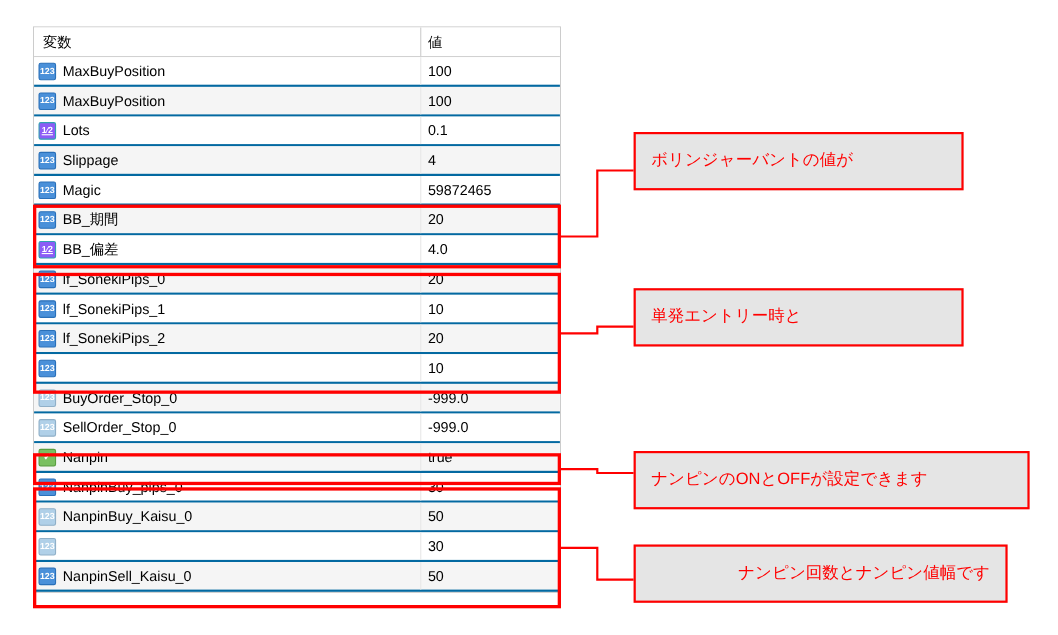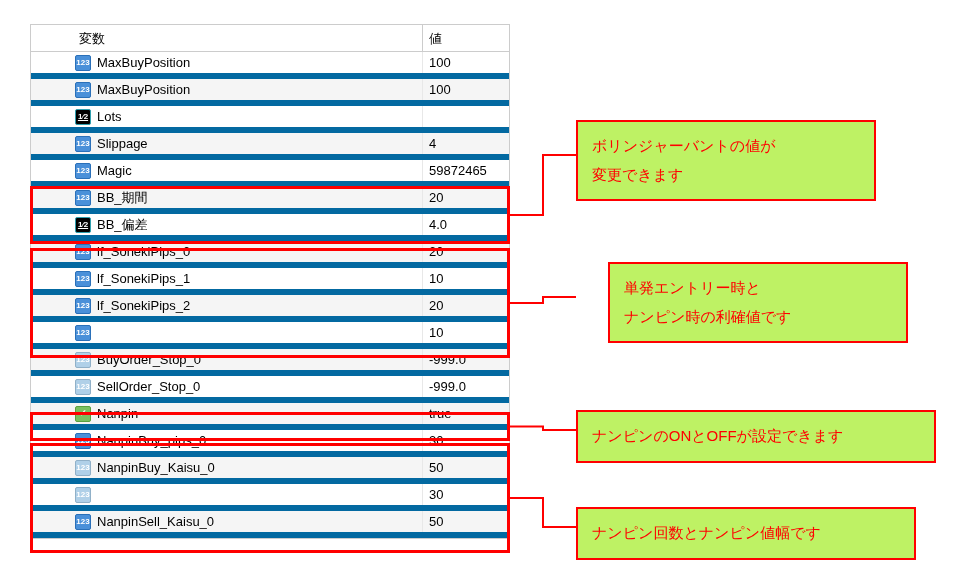--- a/index.html
+++ b/index.html
@@ -18,38 +18,37 @@
     position: absolute;
     left: 30px;
     top: 24px;
     width: 480px;
     border: 1px solid #ccc;
   }
   .table-row {
     display: flex;
     height: 27px;
     line-height: 27px;
-    border-bottom: 6px solid #0369a1;
+    border-bottom: 2px solid #0369a1;
     background: #fff;
   }
   .table-row.header {
     background: #fff;
     border-bottom: 1px solid #ccc;
     font-weight: normal;
   }
   .table-row.alt {
     background: #f5f5f5;
   }
   .col-var {
     width: 352px;
     padding-left: 4px;
     display: flex;
     align-items: center;
     border-right: 1px solid #e8e8e8;
-    margin-left: 40px;
   }
   .table-row.header .col-var {
     padding-left: 8px;
     border-right: 1px solid #ccc;
   }
   .col-val {
     flex: 1;
     padding-left: 6px;
     display: flex;
     align-items: center;
@@ -62,33 +61,33 @@
     height: 16px;
     margin-right: 6px;
     font-size: 8px;
     font-weight: bold;
     border-radius: 2px;
     color: #fff;
     background: #4a90d9;
     border: 1px solid #2a70b9;
   }
   .icon.int { background: #4a90d9; border-color:#2a70b9; }
-  .icon.dbl { background: #000000; border-color:#30a0b0;text-decoration:underline; }
+  .icon.dbl { background: #8b5cf6; border-color:#30a0b0;text-decoration:underline; }
   .icon.bool { background: #7ac060; border-color:#5aa040; color:#fff; font-size:9px;}
   .icon.ghost { background: #b0d0e8; border-color:#90b0c8; }
 
   .redbox {
     position: absolute;
     border: 3px solid #ff0000;
     pointer-events: none;
   }
   .annotation-box {
     position: absolute;
     border: 2px solid #ff0000;
-    background: #bef264;
+    background: #e5e5e5;
     padding: 10px 14px;
     color: #ff0000;
     font-size: 15px;
     line-height: 1.9;
   }
   .connector {
     position: absolute;
     pointer-events: none;
   }
 </style>
@@ -117,20 +116,23 @@
         </div>
         <div class="col-val">
           <span>100</span>
         </div>
       </div>
       <div class="table-row">
         <div class="col-var">
           <span class="icon dbl">1⁄2</span>
           <span>Lots</span>
         </div>
+        <div class="col-val">
+          <span>0.1</span>
+        </div>
       </div>
       <div class="table-row alt">
         <div class="col-var">
           <span class="icon int">123</span>
           <span>Slippage</span>
         </div>
         <div class="col-val">
           <span>4</span>
         </div>
       </div>
@@ -264,30 +266,28 @@
 <div id="redboxes">
     <div class="redbox" style="left: 30px; top: 186px; width: 480px; height: 58px;"></div>
     <div class="redbox" style="left: 30px; top: 248px; width: 480px; height: 110px;"></div>
     <div class="redbox" style="left: 30px; top: 412px; width: 480px; height: 29px;"></div>
     <div class="redbox" style="left: 30px; top: 443px; width: 480px; height: 110px;"></div>
   </div>
 
 <div id="annotations">
     <div class="annotation-box" style="left: 576px; top: 120px; min-width: 300px;">
       <div>ボリンジャーバントの値が</div>
-      <div>変更できます</div>
-    </div>
-    <div class="annotation-box" style="left: 608px; top: 262px; min-width: 300px;">
+    </div>
+    <div class="annotation-box" style="left: 576px; top: 262px; min-width: 300px;">
       <div>単発エントリー時と</div>
-      <div>ナンピン時の利確値です</div>
     </div>
     <div class="annotation-box" style="left: 576px; top: 410px; min-width: 360px;">
       <div>ナンピンのONとOFFが設定できます</div>
     </div>
-    <div class="annotation-box" style="left: 576px; top: 507px; min-width: 340px;">
+    <div class="annotation-box" style="left: 576px; top: 495px; min-width: 340px; text-align: right;">
       <div>ナンピン回数とナンピン値幅です</div>
     </div>
   </div>
 
 <svg id="connectors" class="connector" width="962" height="577" style="left:0;top:0">
     <path d="M 510 215 L 543 215 L 543 155 L 576 155" stroke="#ff0000" stroke-width="2" fill="none"></path>
     <path d="M 510 303 L 543 303 L 543 297 L 576 297" stroke="#ff0000" stroke-width="2" fill="none"></path>
     <path d="M 510 426.5 L 543 426.5 L 543 430 L 576 430" stroke="#ff0000" stroke-width="2" fill="none"></path>
     <path d="M 510 498 L 543 498 L 543 527 L 576 527" stroke="#ff0000" stroke-width="2" fill="none"></path>
   </svg>

